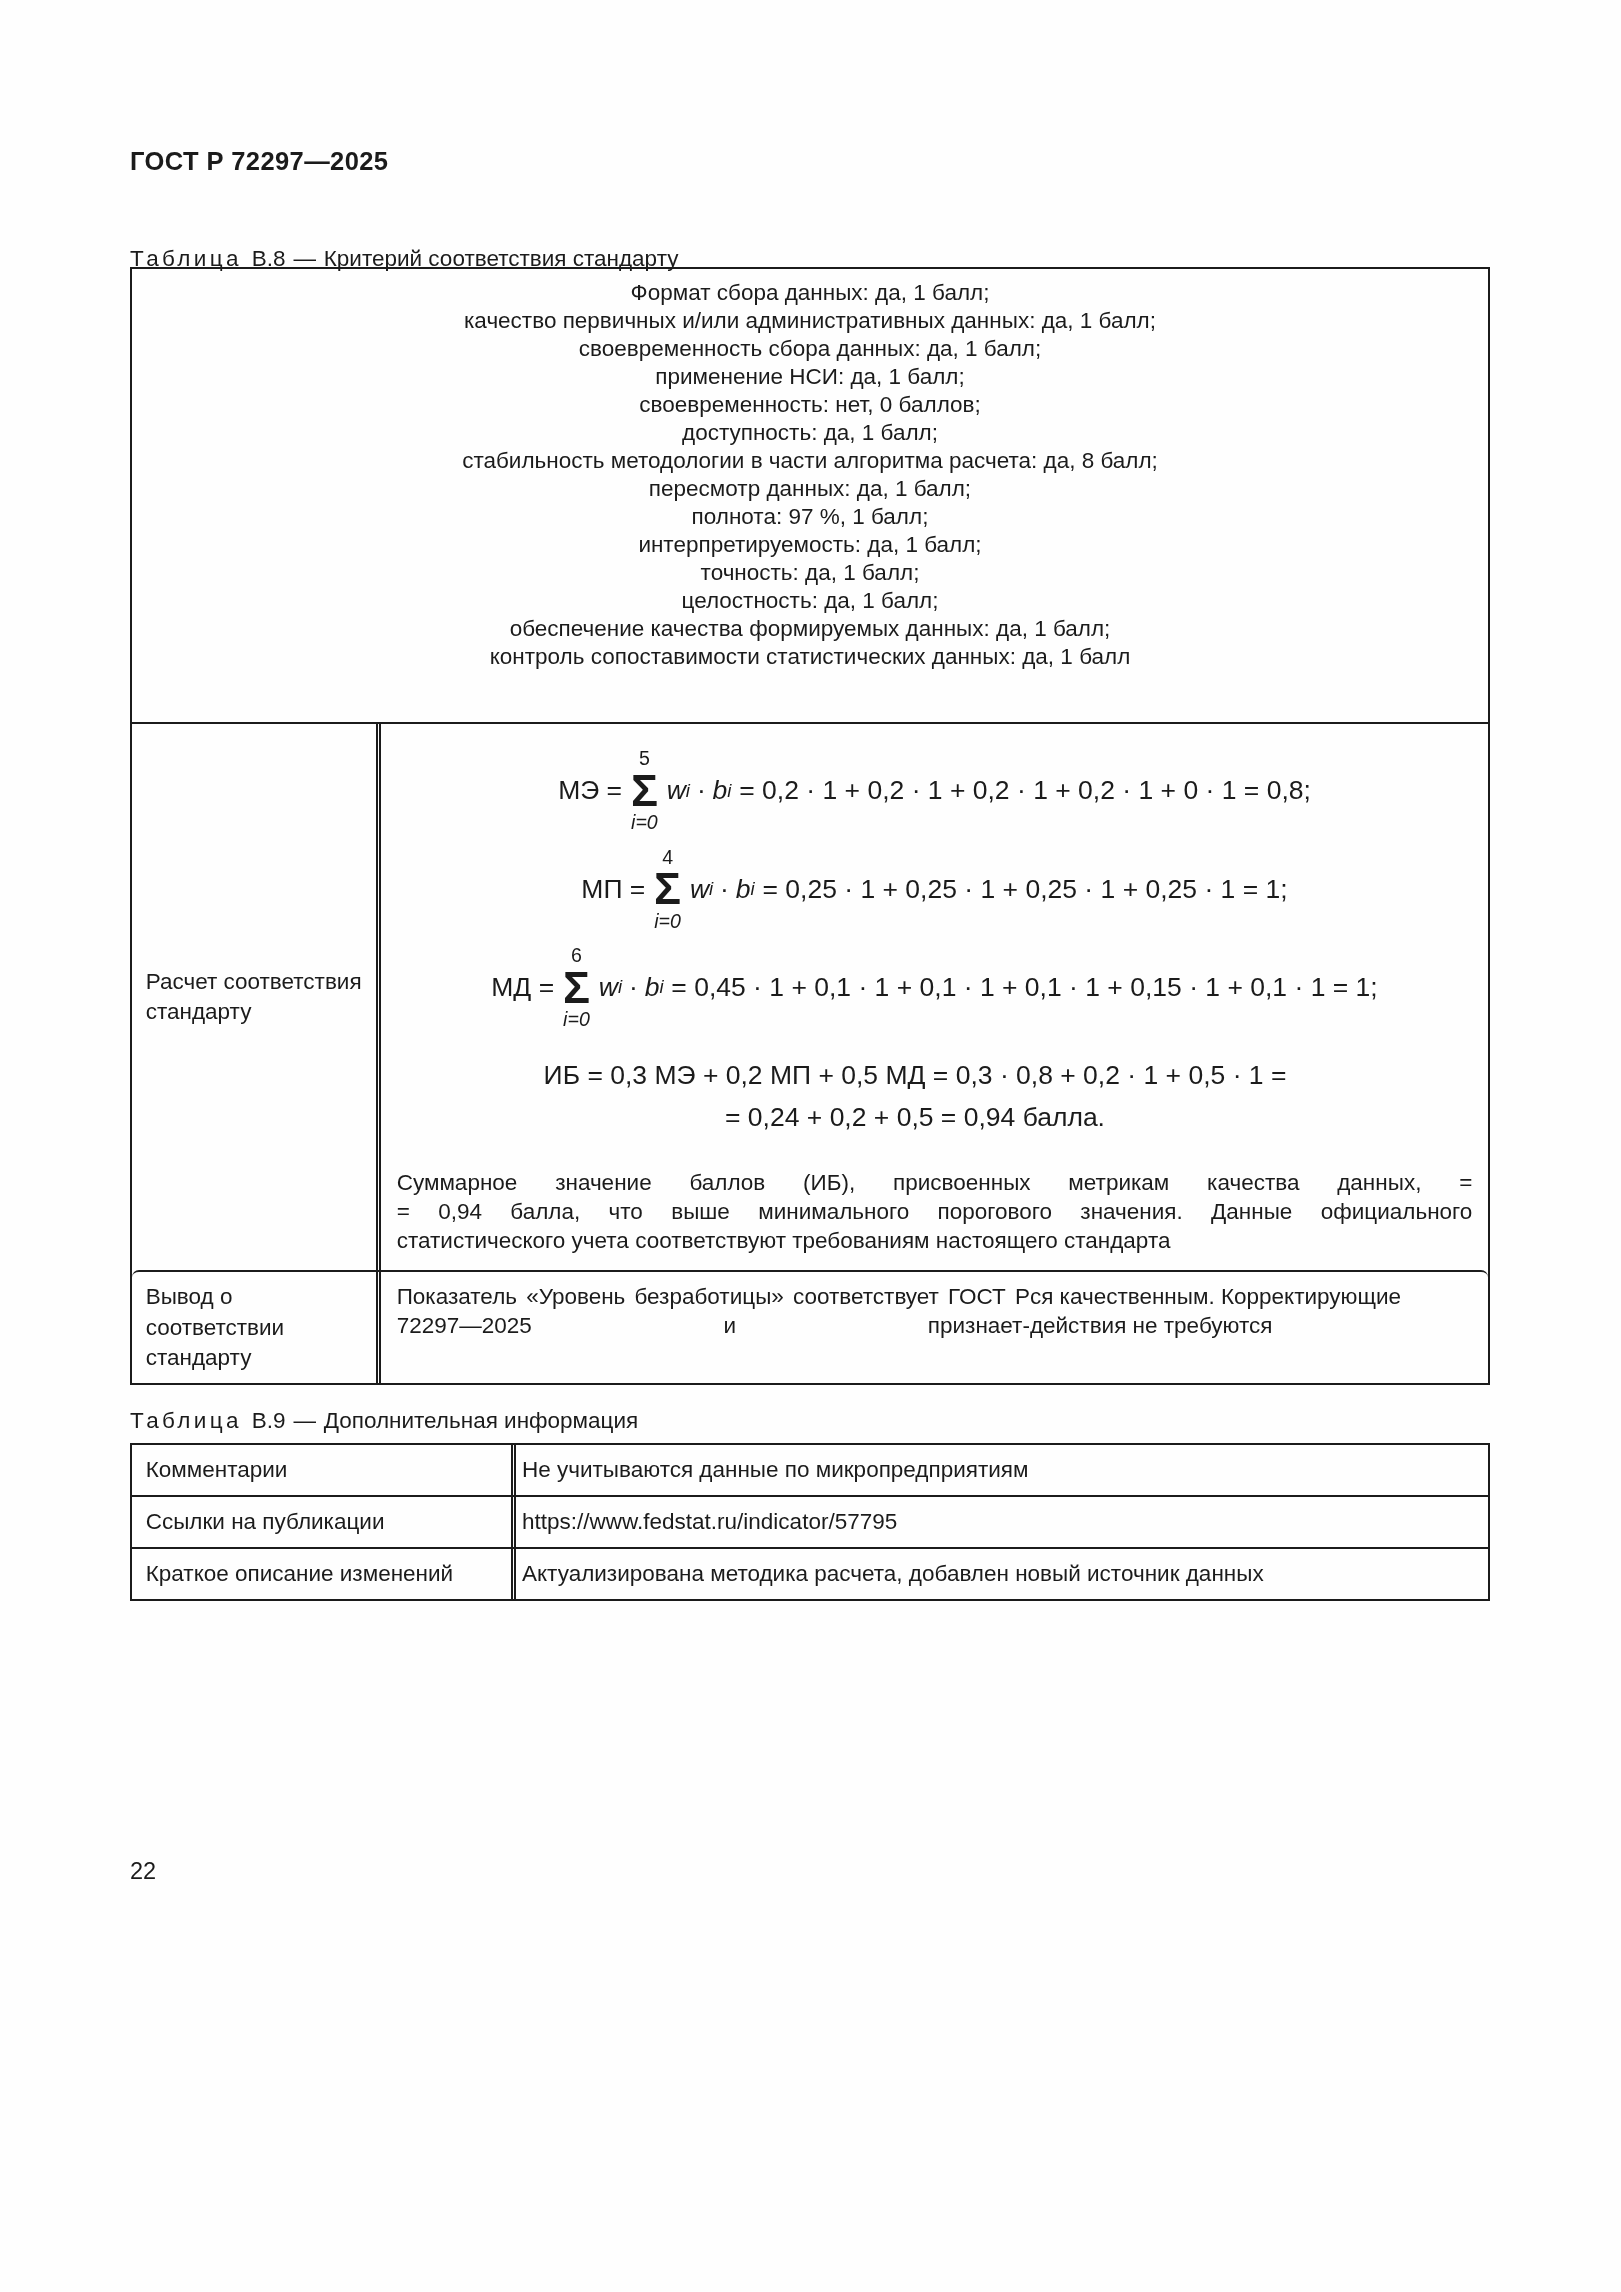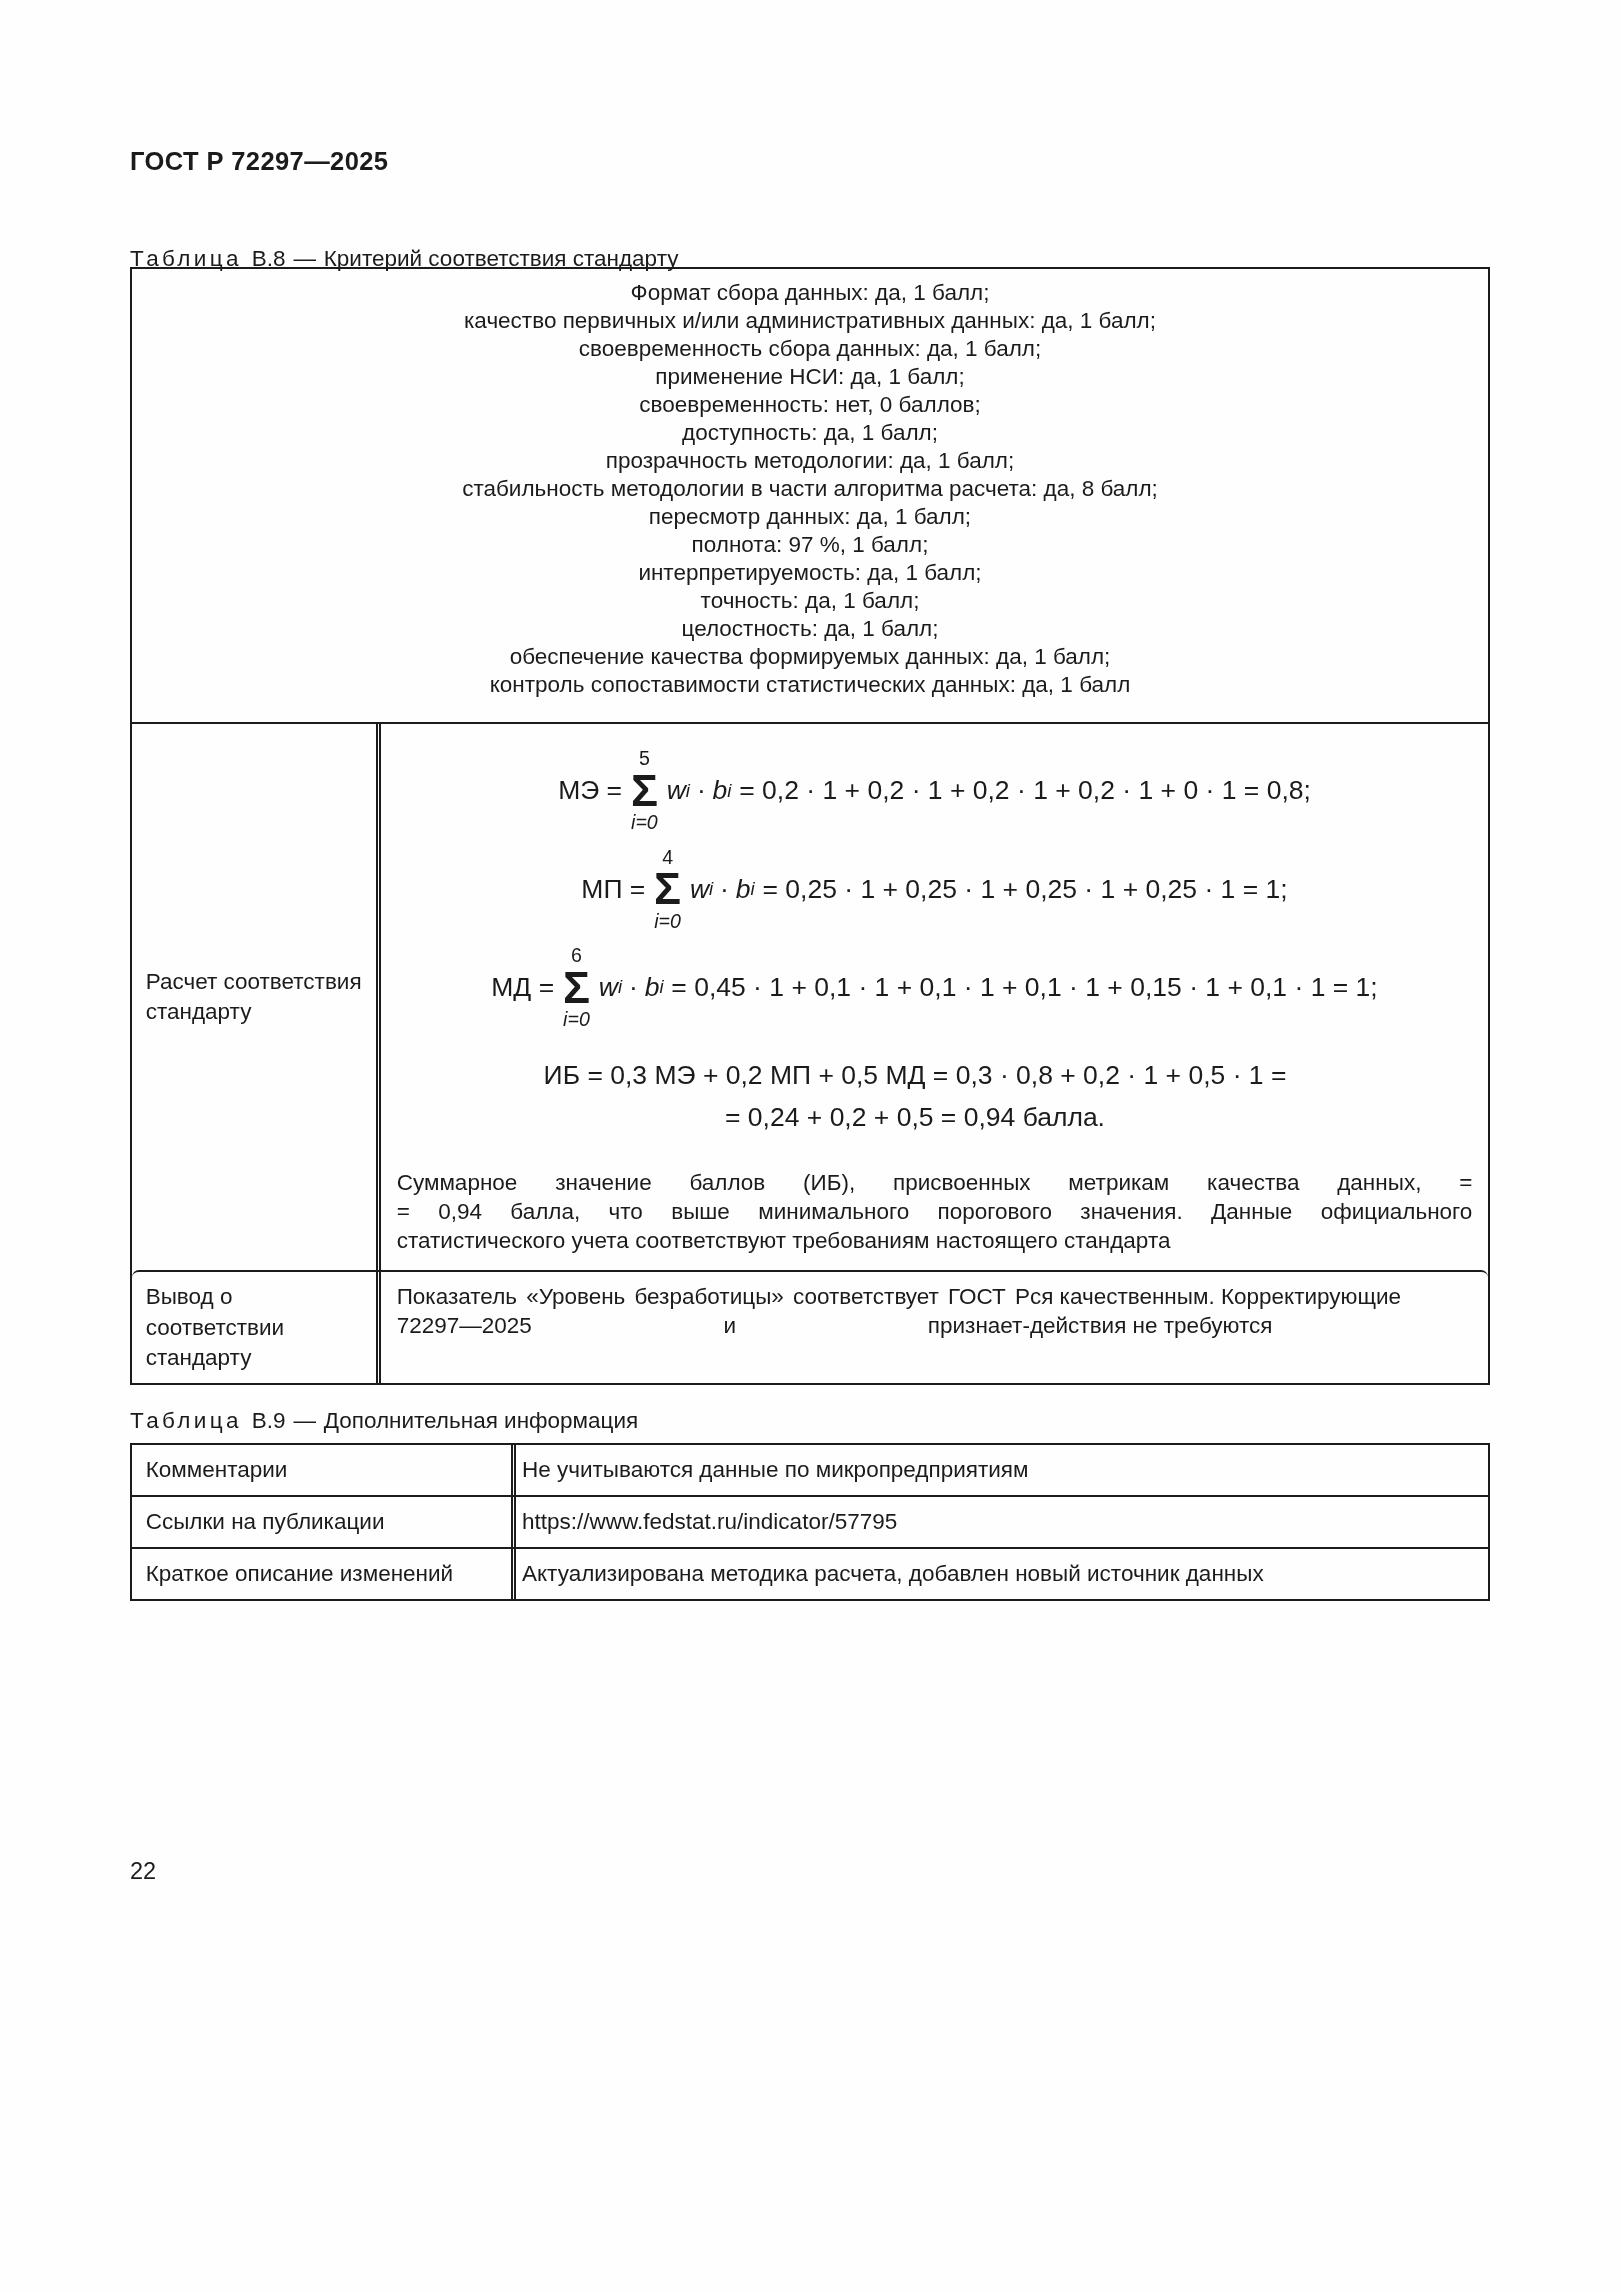--- a/index.html
+++ b/index.html
@@ -70,21 +70,20 @@
 
     <div class="grow r-metrics">
       <div class="ccell">
         <div class="metrics-list">
             <div class="metric-line">Формат сбора данных: да, 1 балл;</div>
             <div class="metric-line">качество первичных и/или административных данных: да, 1 балл;</div>
             <div class="metric-line">своевременность сбора данных: да, 1 балл;</div>
             <div class="metric-line">применение НСИ: да, 1 балл;</div>
             <div class="metric-line">своевременность: нет, 0 баллов;</div>
             <div class="metric-line">доступность: да, 1 балл;</div>
-            <div class="metric-line">прозрачность методологии: да, 1 балл;</div>
             <div class="metric-line">стабильность методологии в части алгоритма расчета: да, 8 балл;</div>
             <div class="metric-line">пересмотр данных: да, 1 балл;</div>
             <div class="metric-line">полнота: 97 %, 1 балл;</div>
             <div class="metric-line">интерпретируемость: да, 1 балл;</div>
             <div class="metric-line">точность: да, 1 балл;</div>
             <div class="metric-line">целостность: да, 1 балл;</div>
             <div class="metric-line">обеспечение качества формируемых данных: да, 1 балл;</div>
             <div class="metric-line">контроль сопоставимости статистических данных: да, 1 балл</div>
           </div>
       </div>

